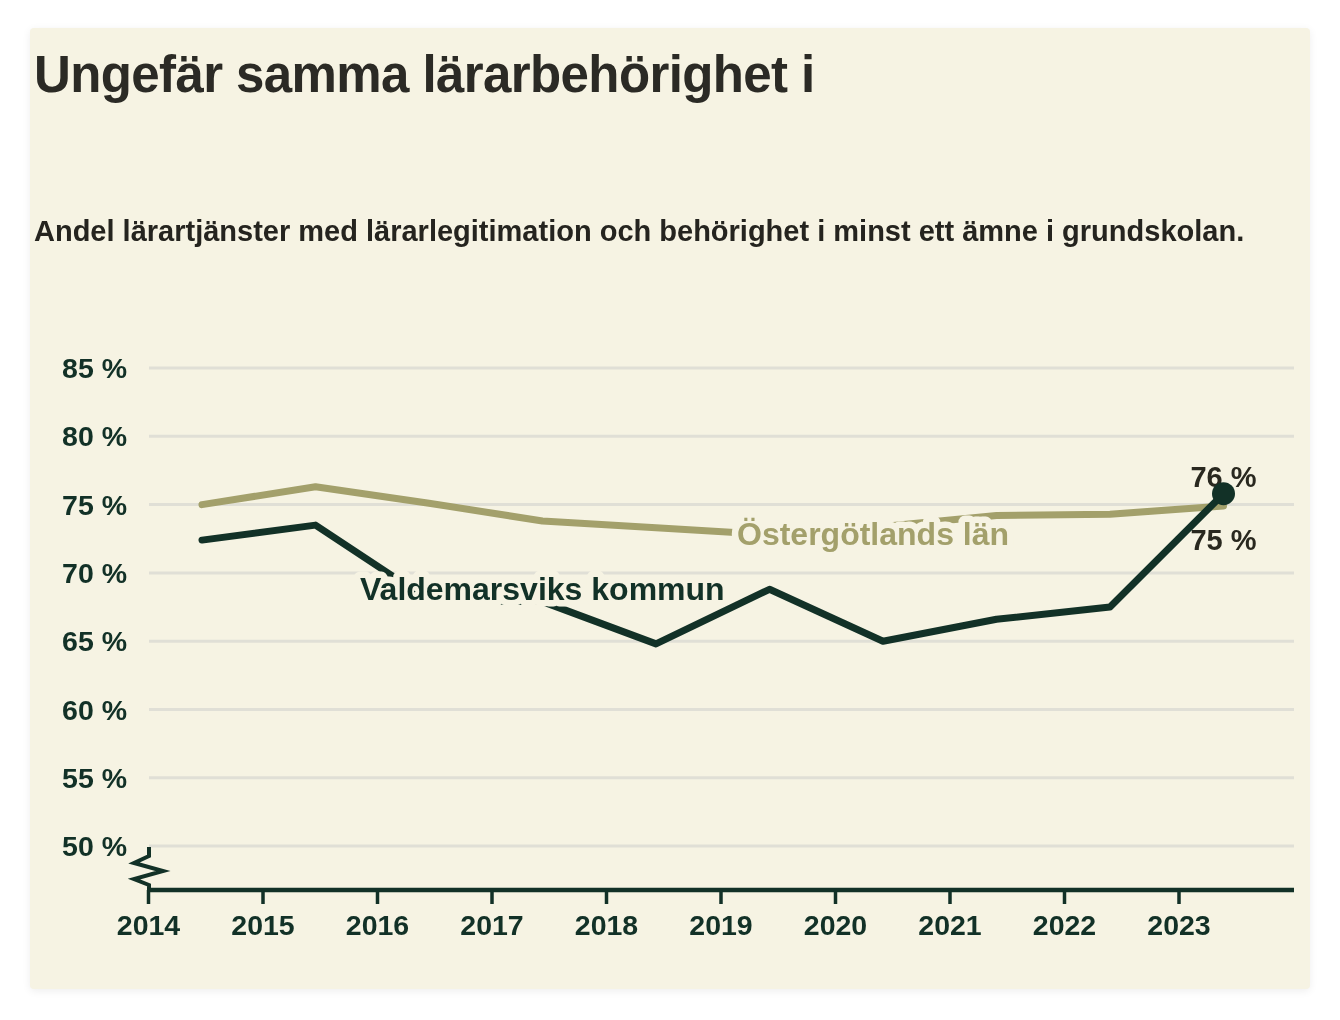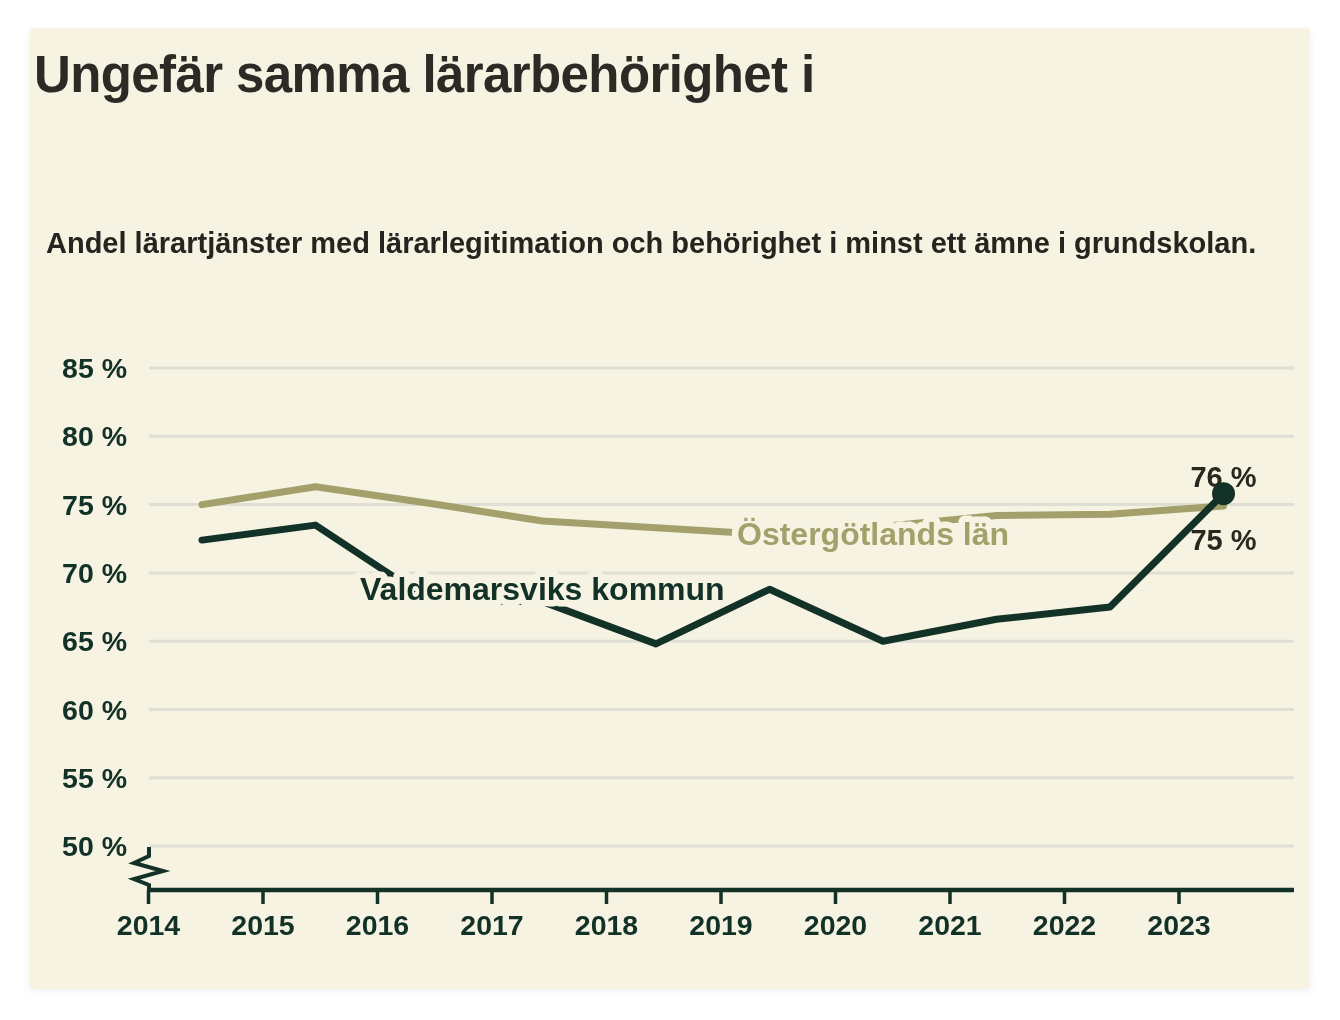--- a/index.html
+++ b/index.html
@@ -25,21 +25,21 @@
     margin: 0;
     font-size: 51px;
     line-height: 78px;
     font-weight: 700;
     letter-spacing: -0.6px;
     color: #2b2a25;
   }
   .chart-subtitle {
     position: absolute;
     left: 4px; top: 182px;
-    margin: 12px;
+    margin: 0;
     max-width: 1248px;
     font-size: 29px;
     line-height: 43px;
     font-weight: 600;
     color: #25241f;
   }
   svg.chart-svg {
     position: absolute;
     left: 0; top: 0;
     width: 1340px; height: 1020px;

